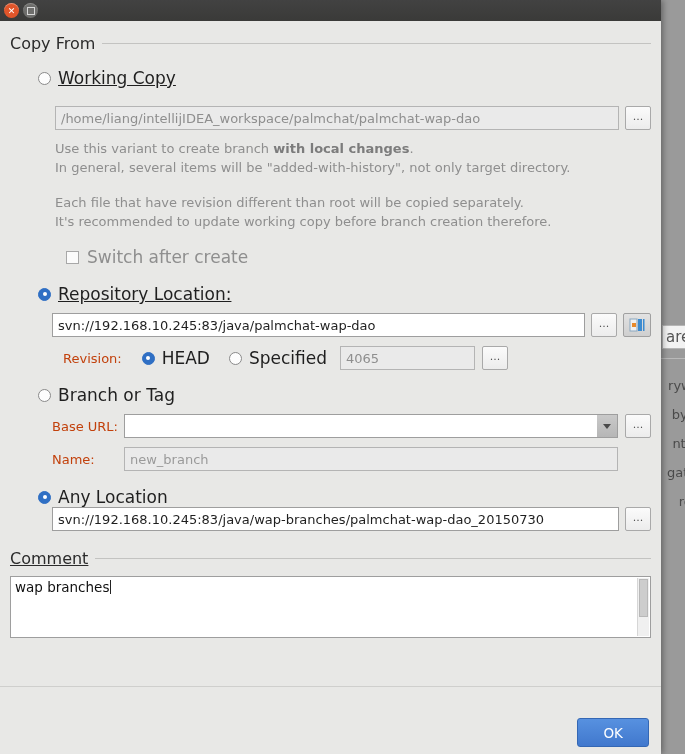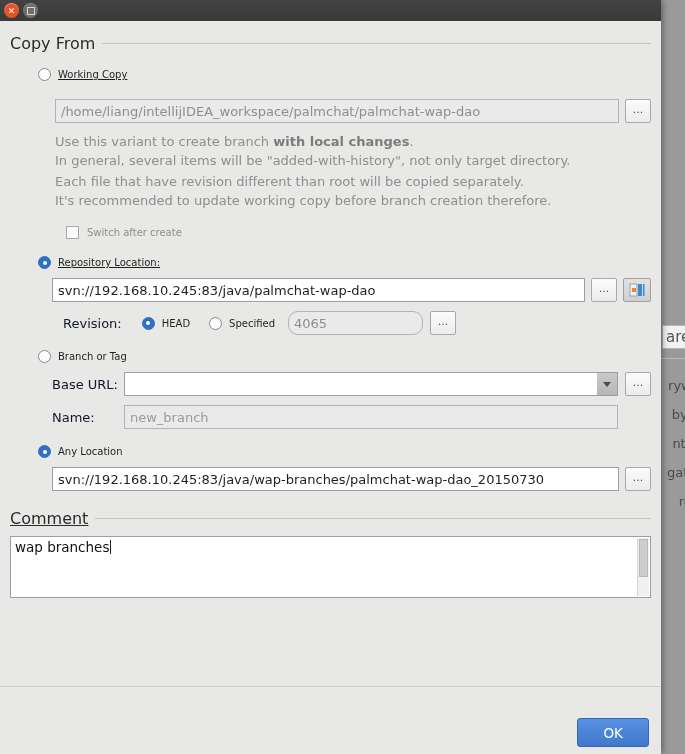--- a/index.html
+++ b/index.html
@@ -78,21 +78,21 @@
   .radio.on::after {
     content: ''; position: absolute; left: 3.5px; top: 3.5px;
     width: 4px; height: 4px; border-radius: 50%; background: #fff;
   }
   .checkbox {
     width: 13px; height: 13px; border: 1px solid #a8a8a8; background: #fbfbfb;
     flex: none; box-sizing: border-box;
   }
 
   .row { display: flex; align-items: center; }
-  .radio-row { display: flex; align-items: center; gap: 7px; font-size: 10px; color: #1f1f1f; }
+  .radio-row { display: flex; align-items: center; gap: 7px; font-size: 17px; color: #1f1f1f; }
   .radio-row.disabled { color: #8e8e8e; }
 
   
   .field {
     height: 24px; box-sizing: border-box;
     border: 1px solid #9e9e9e; background: #ffffff;
     font-size: 13px; color: #1f1f1f;
     display: flex; align-items: center; padding: 0 5px;
     font-family: "DejaVu Sans", "Liberation Sans", sans-serif;
     white-space: nowrap; overflow: hidden;
@@ -120,21 +120,21 @@
     display: flex; align-items: center; justify-content: center; flex: none;
   }
   .btn-arrow .tri {
     width: 0; height: 0; border-left: 4.5px solid transparent;
     border-right: 4.5px solid transparent; border-top: 5px solid #4a4a4a;
   }
 
   .hint { font-size: 13px; color: #8e8e8e; line-height: 19px; }
   .hint b { color: #7c7c7c; }
 
-  .lbl { font-size: 13px; color: #0f172a; }
+  .lbl { font-size: 13px; color: #c2410c; }
 
   
   .comment-box {
     position: relative; height: 62px; background: #fff;
     border: 1px solid #9e9e9e; box-sizing: border-box;
     font-size: 13.5px; color: #111; padding: 2px 4px;
   }
   .caret {
     display: inline-block; width: 1px; height: 14px;
     background: #222; vertical-align: -2px; margin-left: 1px;
@@ -201,21 +201,21 @@
 
       <div class="row" style="margin-top:18px; margin-left:45px; gap:6px;">
         <div class="field disabled" style="flex:1;">/home/liang/intellijIDEA_workspace/palmchat/palmchat-wap-dao</div>
         <div class="btn-dots">...</div>
       </div>
 
       <div class="hint" style="margin-top:9px; margin-left:45px;">
         <span>Use this variant to create branch </span><b>with local changes</b><span>.</span>
       </div>
       <div class="hint" style="margin-left:45px;">In general, several items will be "added-with-history", not only target directory.</div>
-      <div class="hint" style="margin-top:2px; margin-left:45px;">Each file that have revision different than root will be copied separately.</div>
+      <div class="hint" style="margin-top:16px; margin-left:45px;">Each file that have revision different than root will be copied separately.</div>
       <div class="hint" style="margin-left:45px;">It's recommended to update working copy before branch creation therefore.</div>
 
       <div class="radio-row disabled" style="margin-top:16px; margin-left:56px;gap:8px;">
         <span class="checkbox"></span>
         <span>Switch after create</span>
       </div>
 
       <div class="radio-row" style="margin-top:17px; margin-left:28px;">
         <span class="radio on"></span>
         <span class="u">Repository Location:</span>
@@ -237,21 +237,21 @@
       <div class="row" style="margin-top:9px; margin-left:53px; gap:0;">
         <span class="lbl">Revision:</span>
         <span class="radio-row" style="margin-left:20px;">
           <span class="radio on"></span>
           <span>HEAD</span>
         </span>
         <span class="radio-row" style="margin-left:19px;">
           <span class="radio"></span>
           <span>Specified</span>
         </span>
-        <span class="field disabled" style="width:135px; margin-left:13px;border-radius:10px;">4065</span>
+        <span class="field disabled" style="width:135px; margin-left:13px;">4065</span>
         <span class="btn-dots" style="margin-left:7px;">...</span>
       </div>
 
 
       <div class="radio-row" style="margin-top:15px; margin-left:28px;">
         <span class="radio"></span>
         <span>Branch or Tag</span>
       </div>
 
       <div class="row" style="margin-top:9px; margin-left:42px; gap:0;">
@@ -266,21 +266,21 @@
       <div class="row" style="margin-top:9px; margin-left:42px; gap:0;">
         <span class="lbl" style="width:72px;">Name:</span>
         <span class="field disabled placeholder" style="flex:1; margin-right:33px;">new_branch</span>
       </div>
 
       <div class="radio-row" style="margin-top:16px; margin-left:28px;">
         <span class="radio on"></span>
         <span>Any Location</span>
       </div>
 
-      <div class="row" style="margin-top:9px; margin-left:42px; gap:6px;">
+      <div class="row" style="margin-left:42px; gap:6px;">
         <div class="field" style="flex:1;">svn://192.168.10.245:83/java/wap-branches/palmchat-wap-dao_20150730</div>
         <div class="btn-dots">...</div>
       </div>
 
       <div class="group-head" style="margin-top:18px;">
         <span class="u">Comment</span>
         <span class="line"></span>
       </div>
 
       <div class="comment-box" style="margin-top:8px;">

